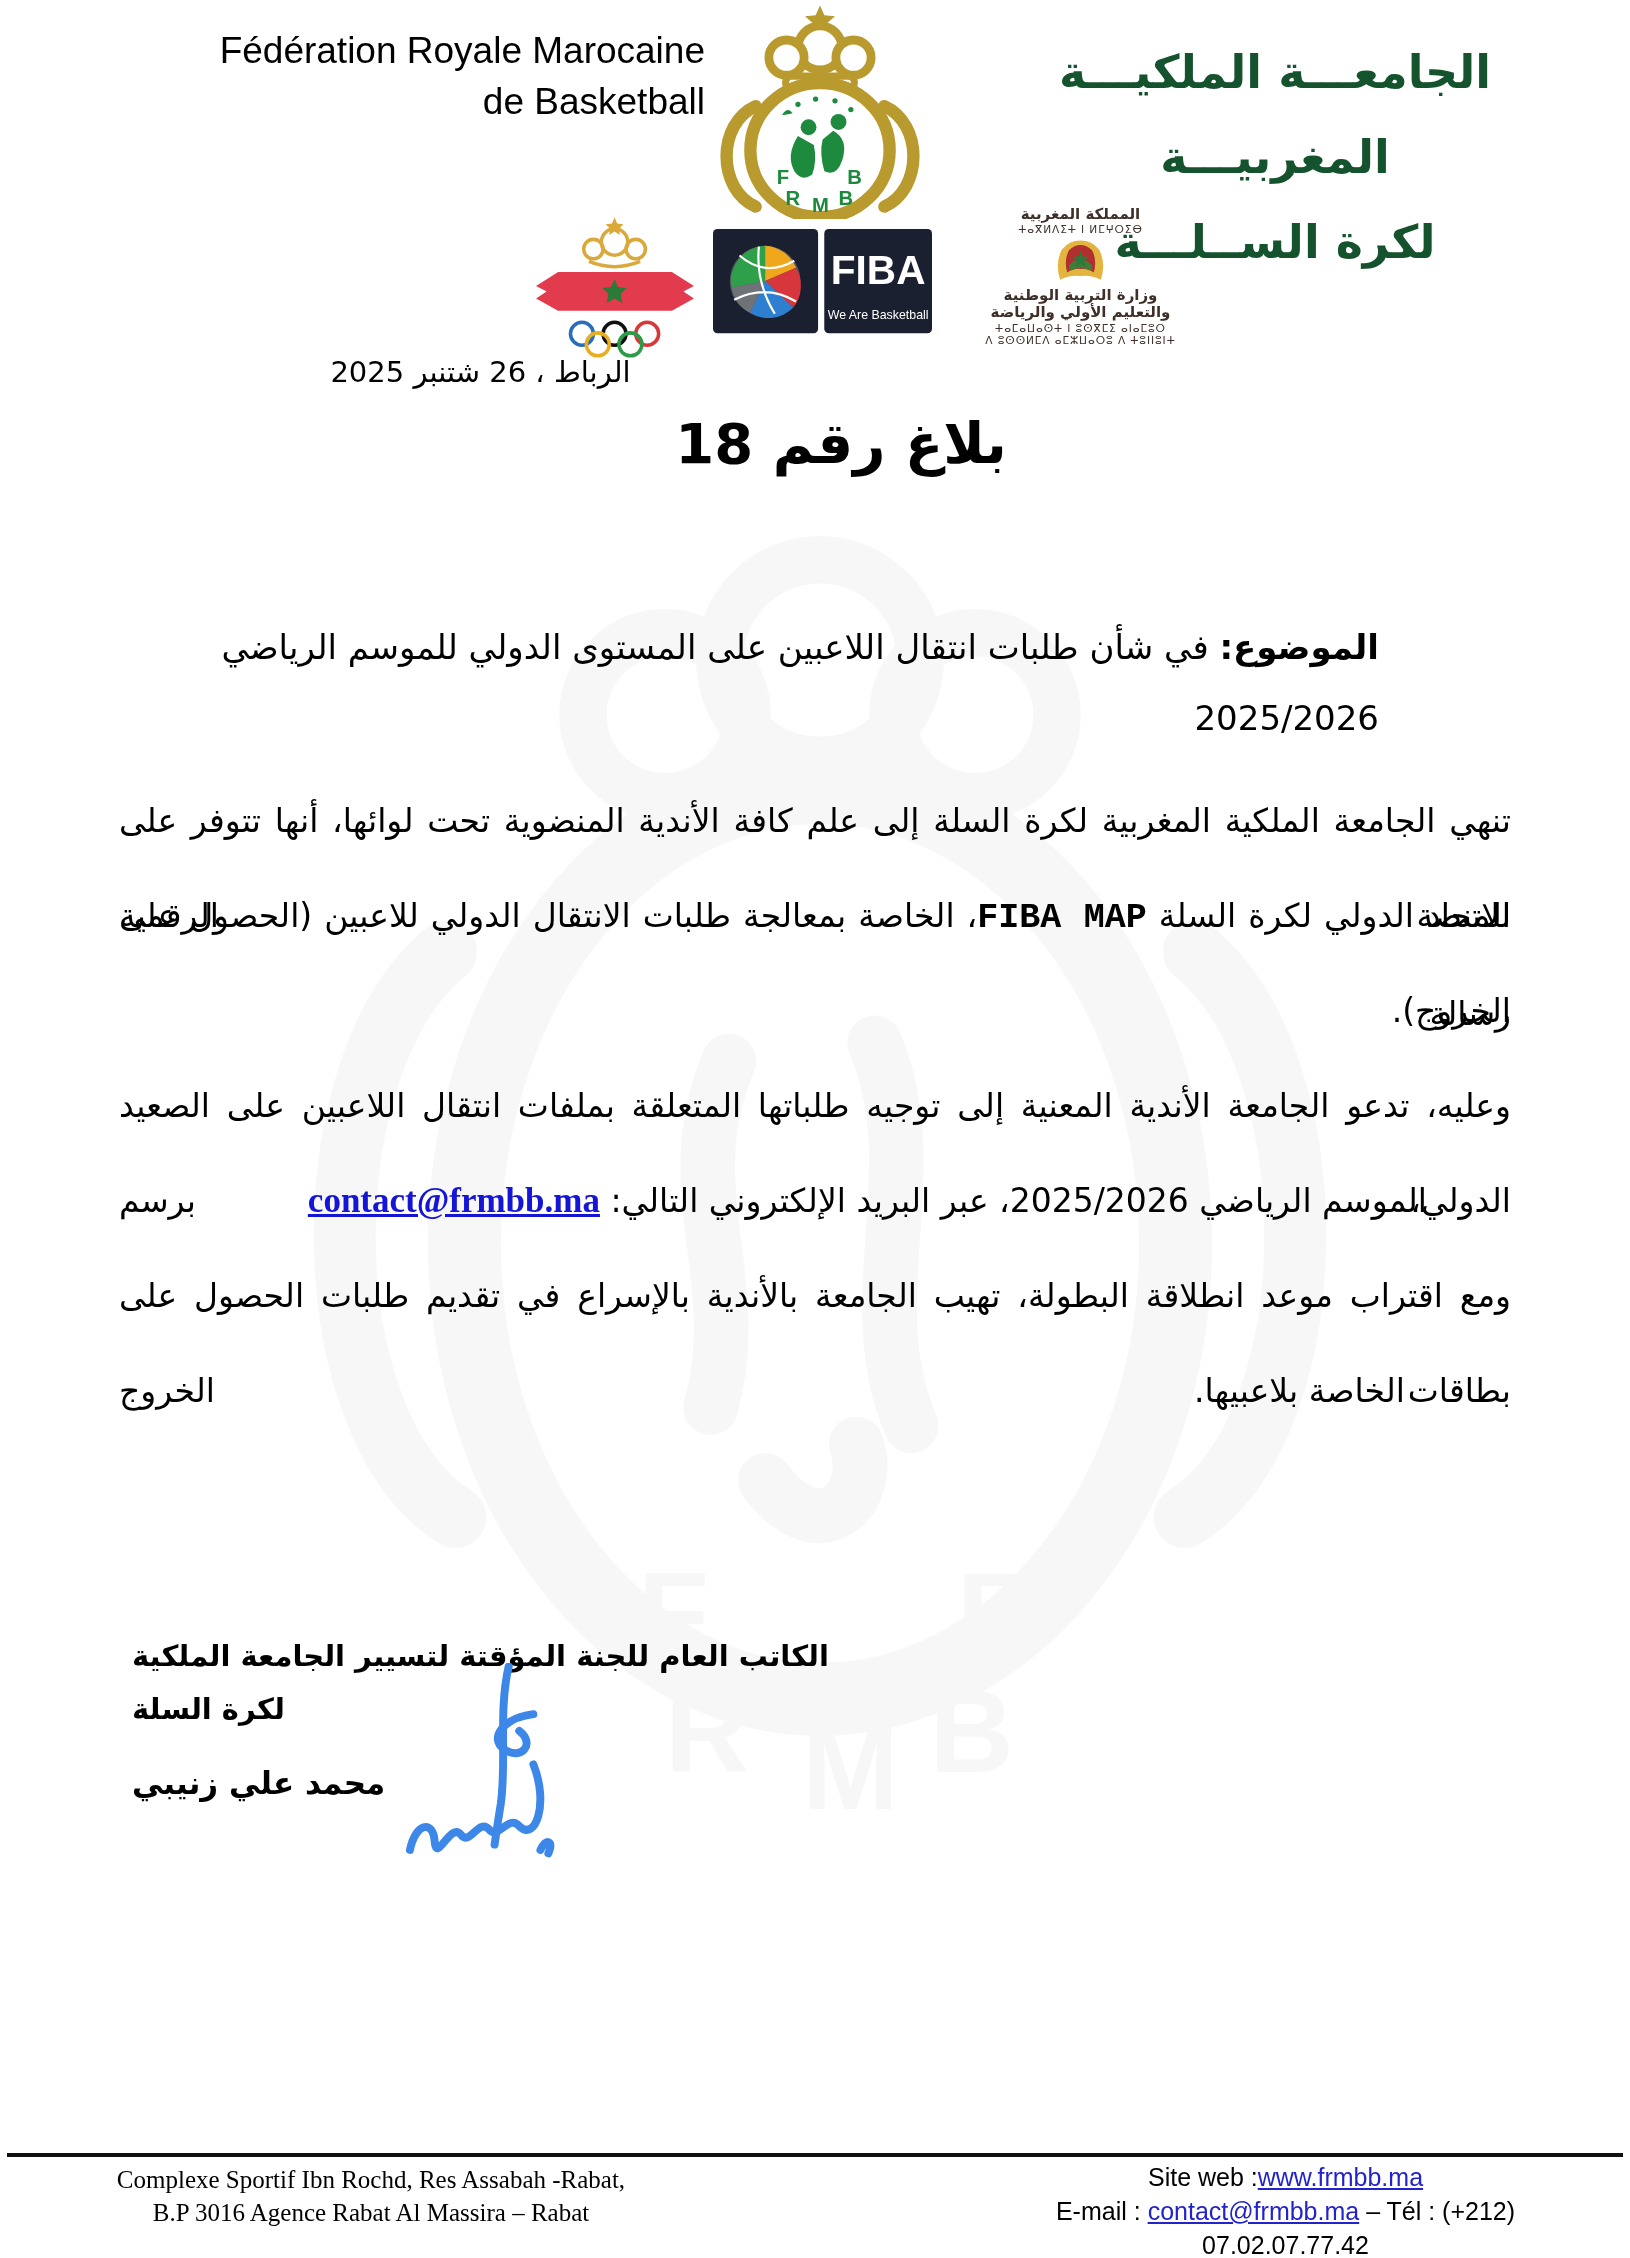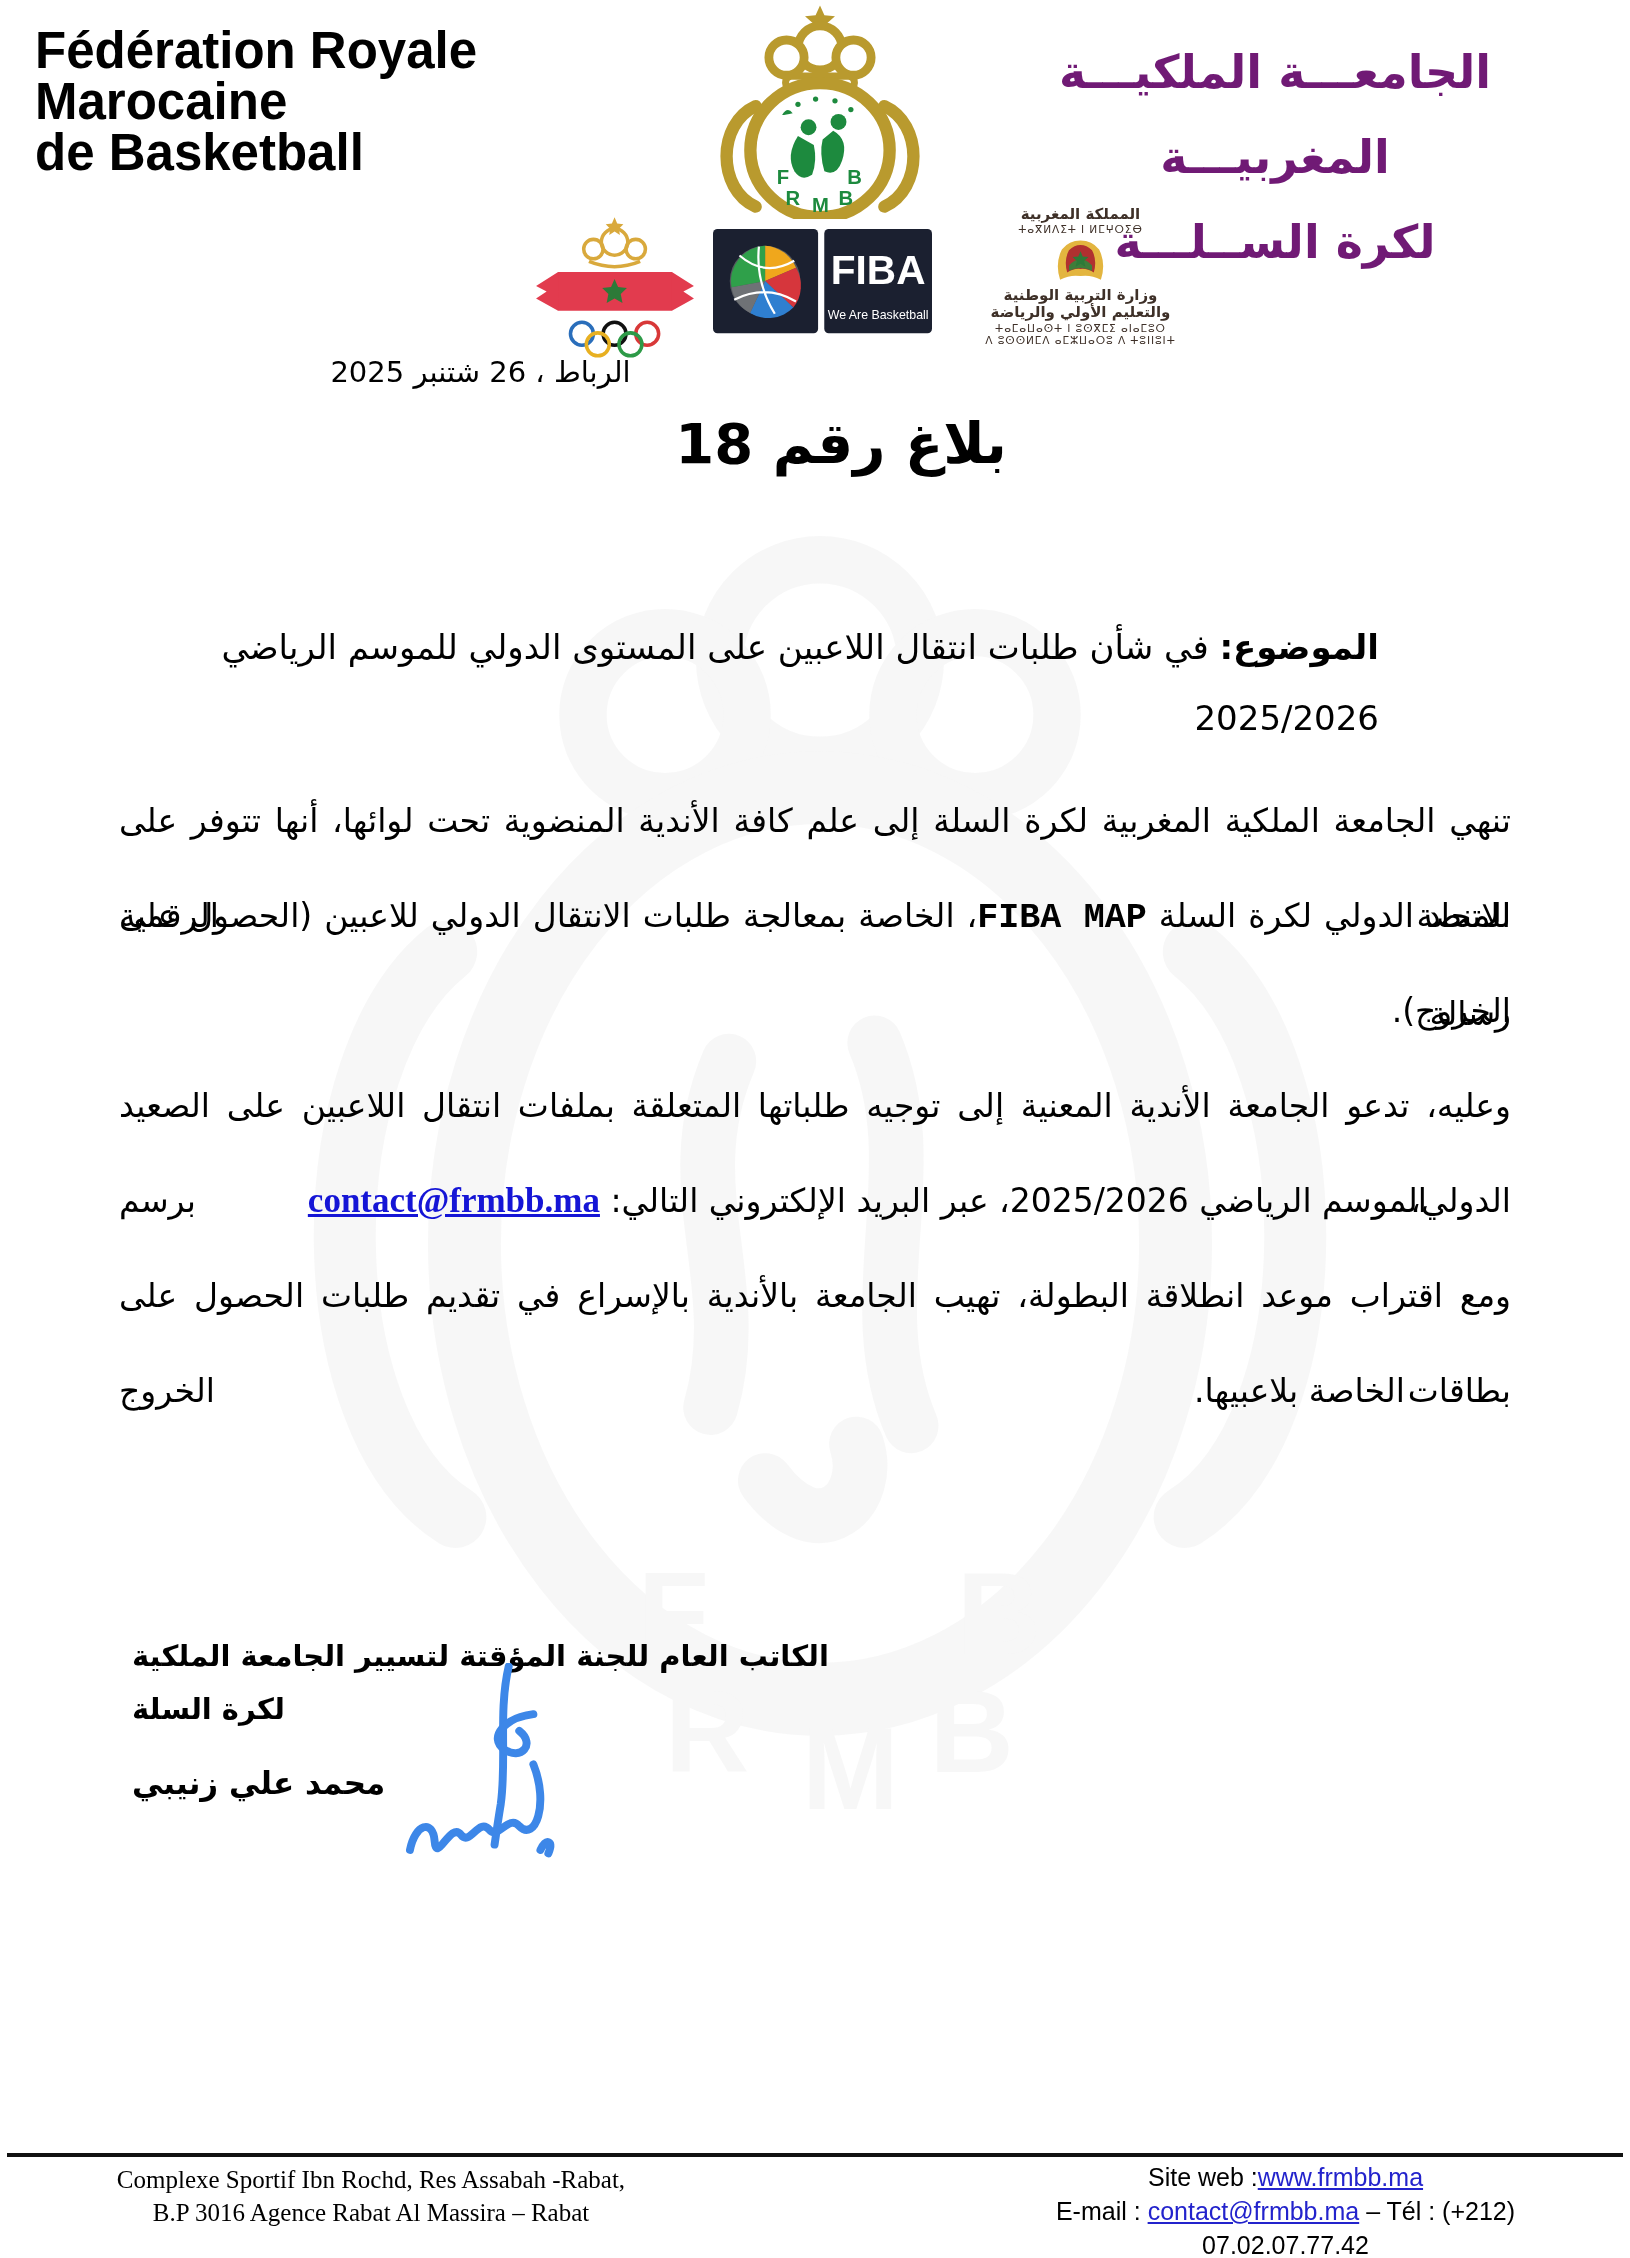--- a/index.html
+++ b/index.html
@@ -6,27 +6,27 @@
   html,body { background:#9a9a9a; }
   #page {
     position:relative; width:1630px; height:2258px; margin:0 auto;
     background:#ffffff; overflow:hidden;
     font-family:"DejaVu Sans", sans-serif; color:#000;
   }
   .abs { position:absolute; }
 
   
   .org-fr {
-    left:35px; top:25px; width:670px; text-align:left;
-    font-family:"Liberation Sans", sans-serif; font-weight:bold;
-    font-size:51px; line-height:51px; color:#000;
+    left:35px; top:25px; width:670px; text-align:right;
+    font-family:"Liberation Sans", sans-serif; font-weight:normal;
+    font-size:37px; line-height:51px; color:#000;
   }
   .org-ar {
     left:953px; top:30px; width:644px; text-align:center; direction:rtl;
-    font-weight:bold; font-size:46px; line-height:85px; color:#701a75;
+    font-weight:bold; font-size:46px; line-height:85px; color:#14532d;
   }
 
   
   .ministry-block { left:966px; top:206px; width:229px; text-align:center; line-height:1.15; }
   .ministry-block .ar-small { font-size:15px; font-weight:bold; color:#3e3028; direction:rtl; }
   .ministry-block .tif { font-size:10.6px; color:#3e3028; letter-spacing:0.9px; }
   .ministry-block .emblem { margin:1.8px auto; display:block; }
 
   
   .date-line {

